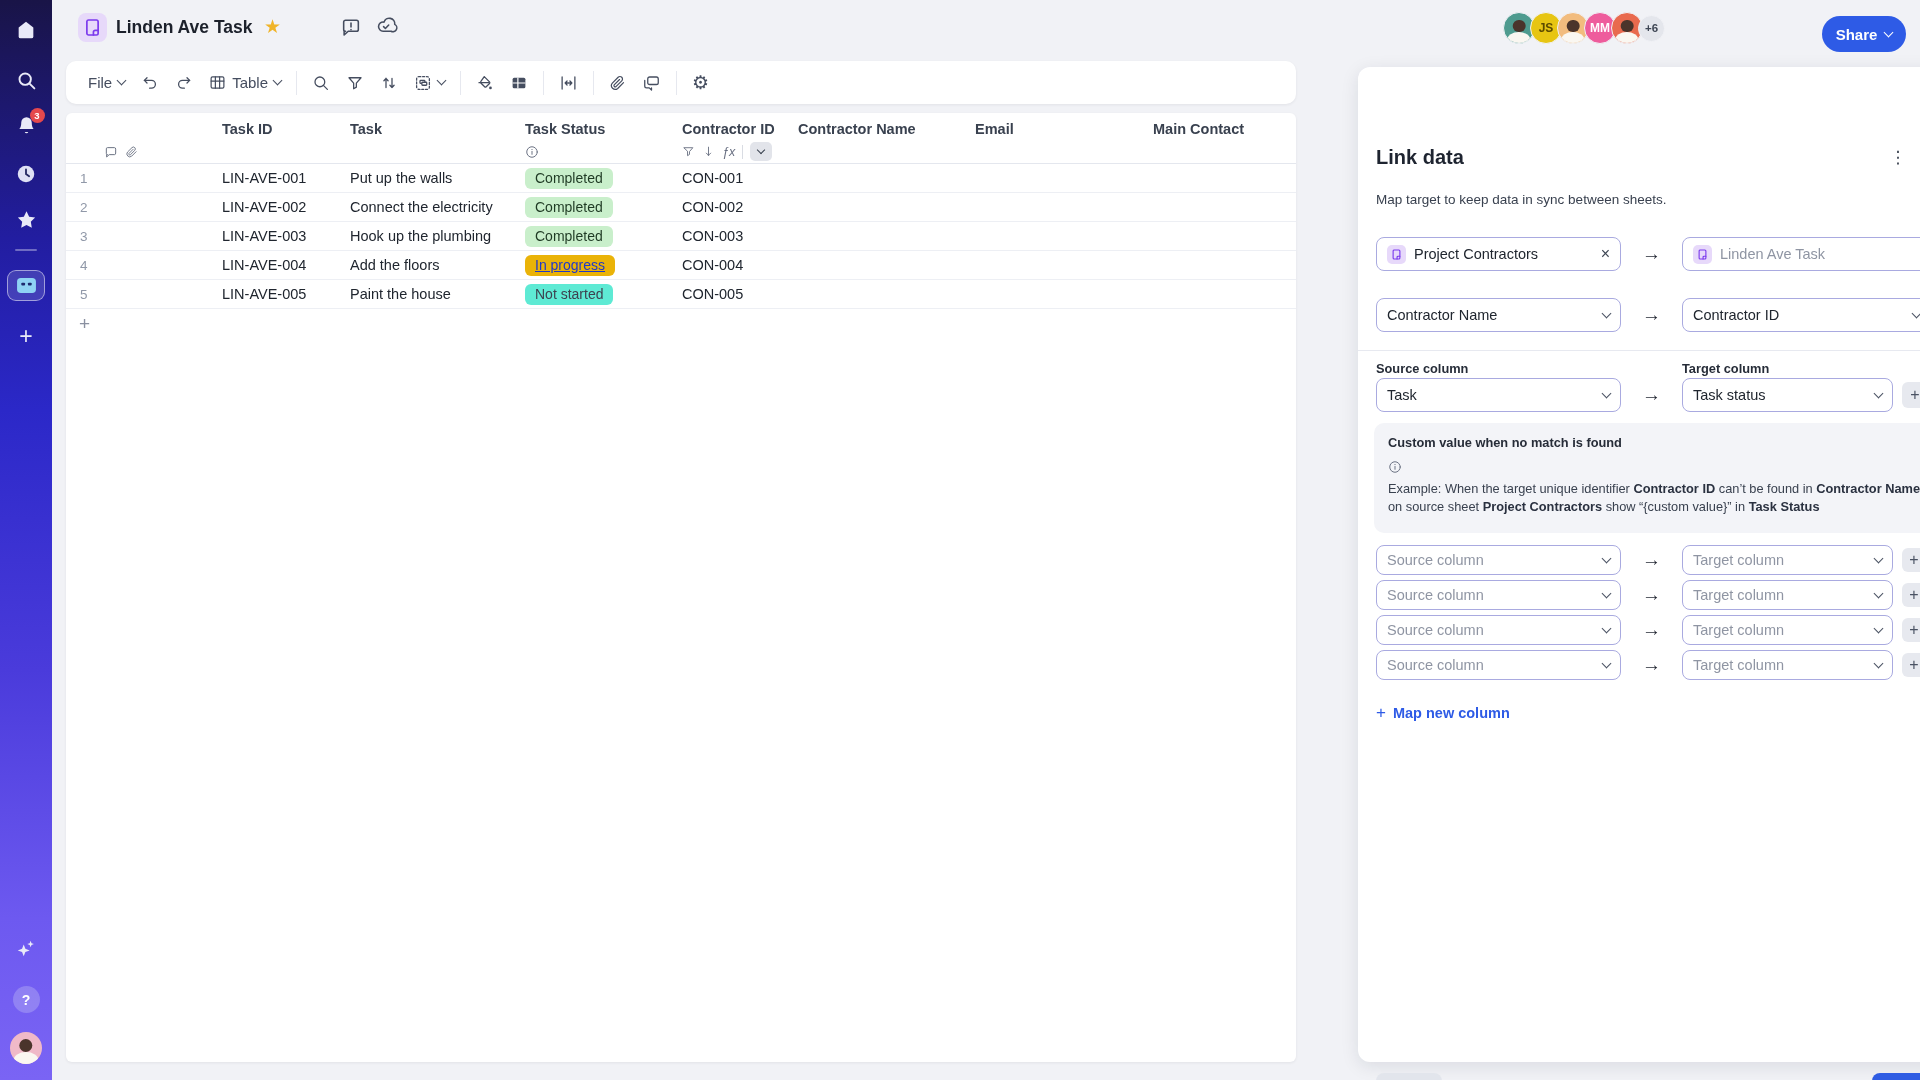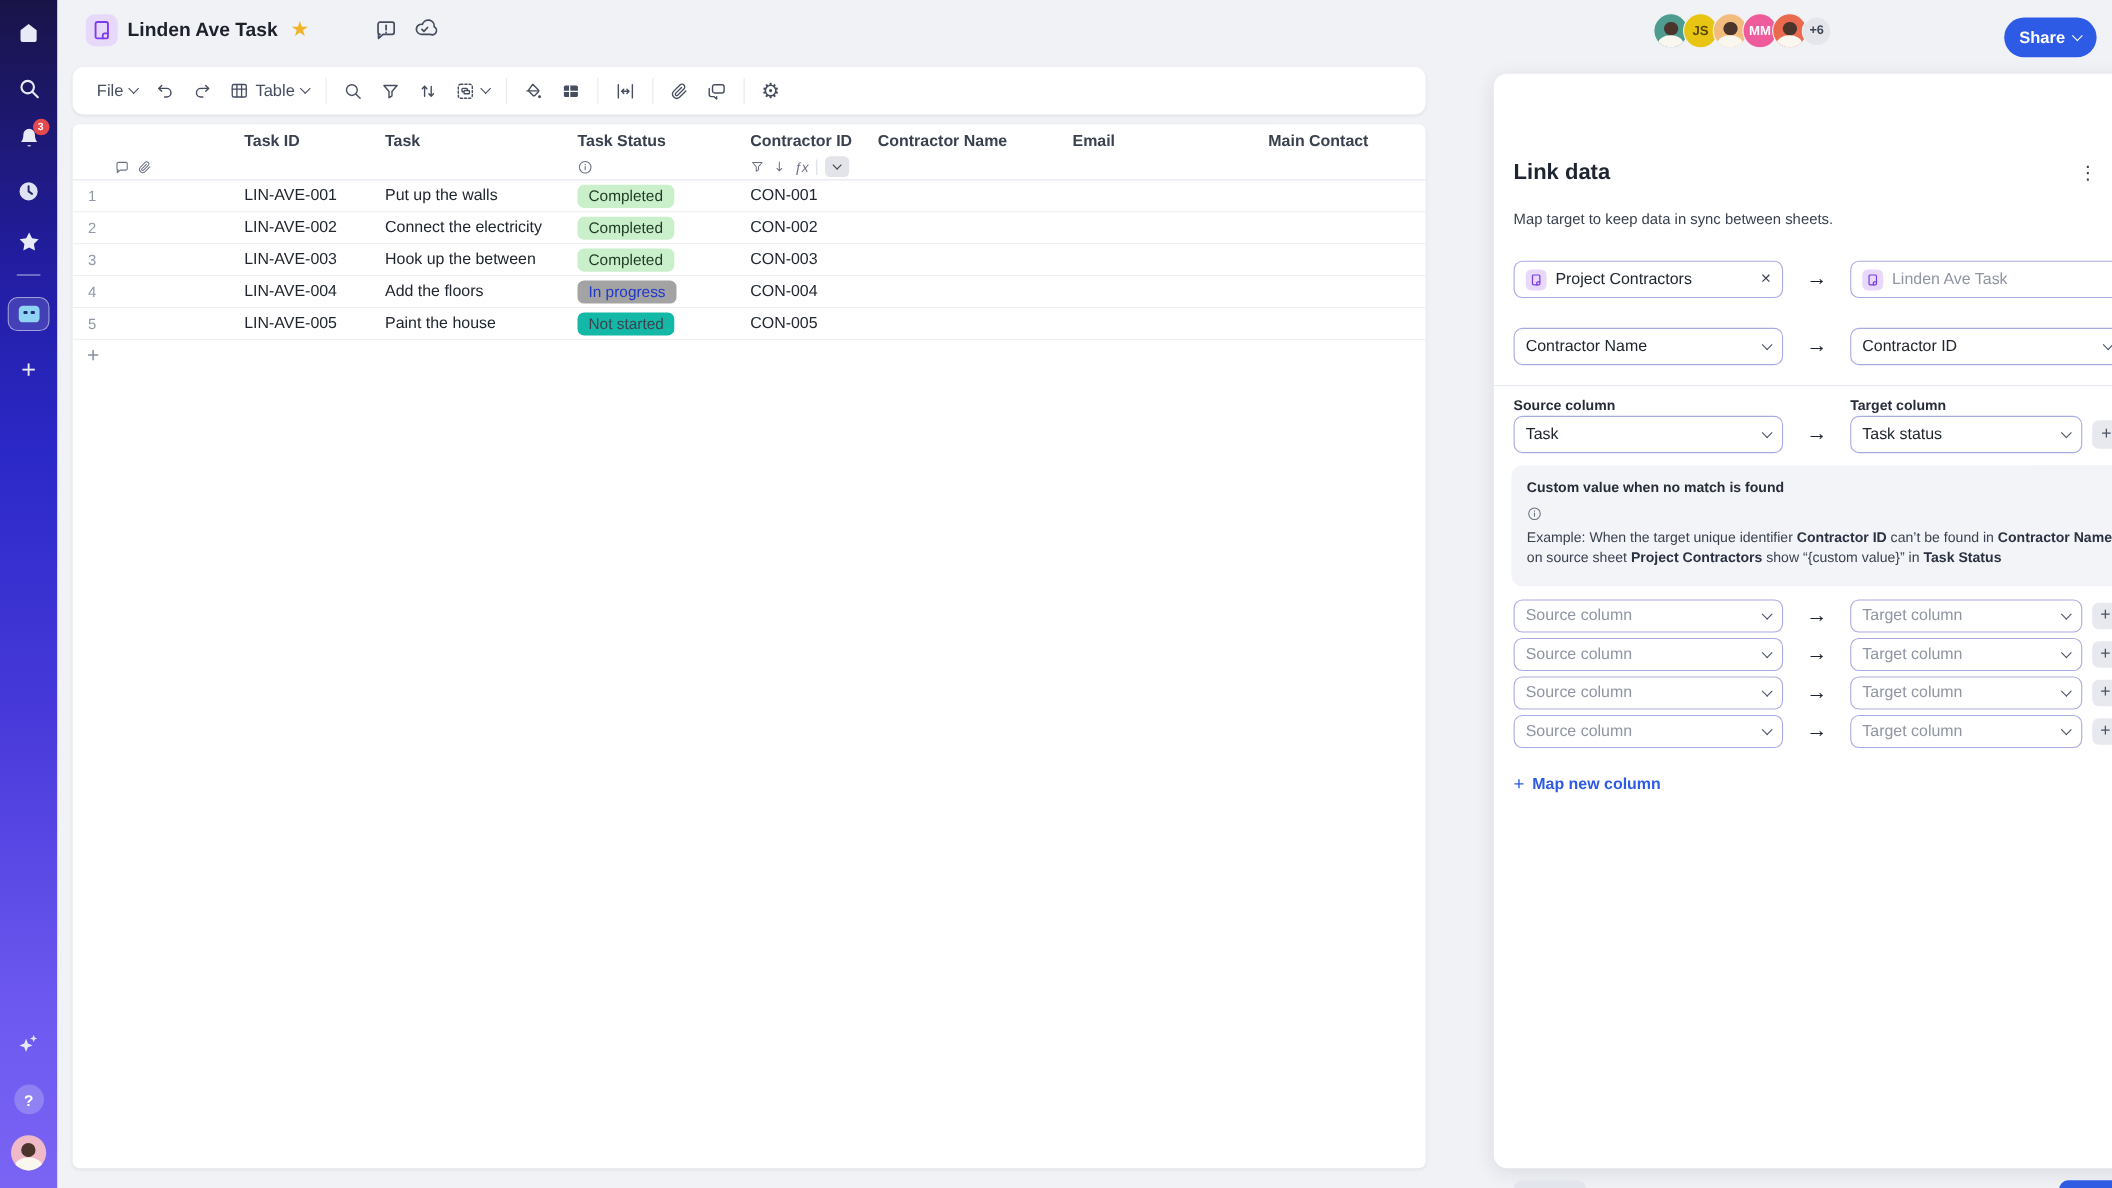--- a/index.html
+++ b/index.html
@@ -54,22 +54,22 @@
     border-radius:6px; box-shadow:0 1px 3px rgba(22,28,45,.07); overflow:hidden; }
   .tgrid { display:grid; grid-template-columns:154px 128px 175px 157px 116px 177px 178px 145px; align-items:center; }
   .thead-row { height:27px; padding-top:5px; }
   .thead-row .cell { font-size:14.5px; font-weight:bold; color:#39414F; }
   .tsub-row { height:24px; border-bottom:1px solid #E4E7EE; }
   .t-row { height:29px; border-bottom:1px solid #EDEFF4; font-size:14.5px; color:#20262F; }
   .cell { padding-left:2px; display:flex; align-items:center; gap:7px; }
   .cell.num { padding-left:14px; color:#9098A8; font-size:13.5px; }
   .chip { padding:2px 10px 3px; border-radius:6px; font-size:14px; }
   .chip.completed { background:#C9EFCB; color:#1F3A24; }
-  .chip.inprogress { background:#a3a3a3; color:#2038C8; }
-  .chip.notstarted { background:#14b8a6; color:#3D4250; }
+  .chip.inprogress { background:#eab308; color:#2038C8;text-decoration:underline; }
+  .chip.notstarted { background:#5eead4; color:#3D4250; }
   .colmenu-btn { width:22px; height:19px; border-radius:5px; background:#E2E4EA; display:flex;
     align-items:center; justify-content:center; cursor:pointer; }
   .mini-div { width:1px; height:14px; background:#D9DCE3; }
   .fx { font-size:12.5px; font-style:italic; color:#6A7183; }
   .addrow { height:30px; display:flex; align-items:center; padding-left:13px; color:#8A90A0;
     font-size:19px; cursor:pointer; }
 
   
   .panel { position:absolute; left:1358px; top:67px; width:595px; height:995px; background:#fff;
     border-radius:12px; box-shadow:0 4px 18px rgba(22,28,45,.10);padding-left:24px; }
@@ -373,21 +373,21 @@
           <span class="chip completed">Completed</span>
         </div>
         <div class="cell">CON-002</div>
         <div class="cell"></div>
         <div class="cell"></div>
         <div class="cell"></div>
       </div>
       <div class="tgrid t-row">
         <div class="cell num">3</div>
         <div class="cell">LIN-AVE-003</div>
-        <div class="cell">Hook up the between</div>
+        <div class="cell">Hook up the plumbing</div>
         <div class="cell">
           <span class="chip completed">Completed</span>
         </div>
         <div class="cell">CON-003</div>
         <div class="cell"></div>
         <div class="cell"></div>
         <div class="cell"></div>
       </div>
       <div class="tgrid t-row">
         <div class="cell num">4</div>

